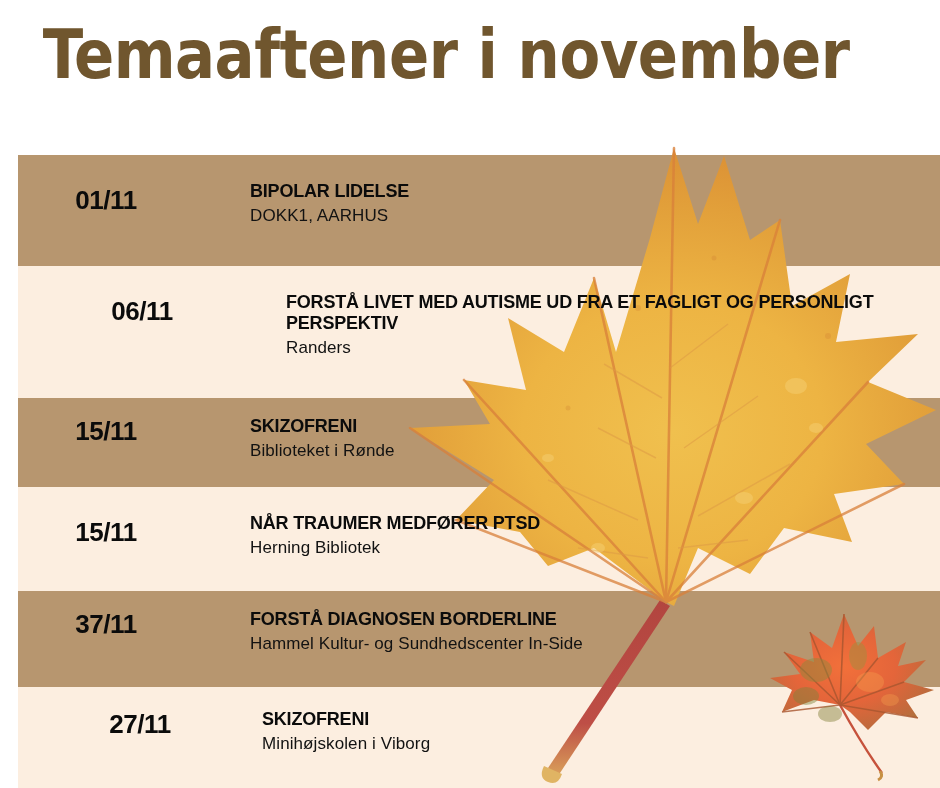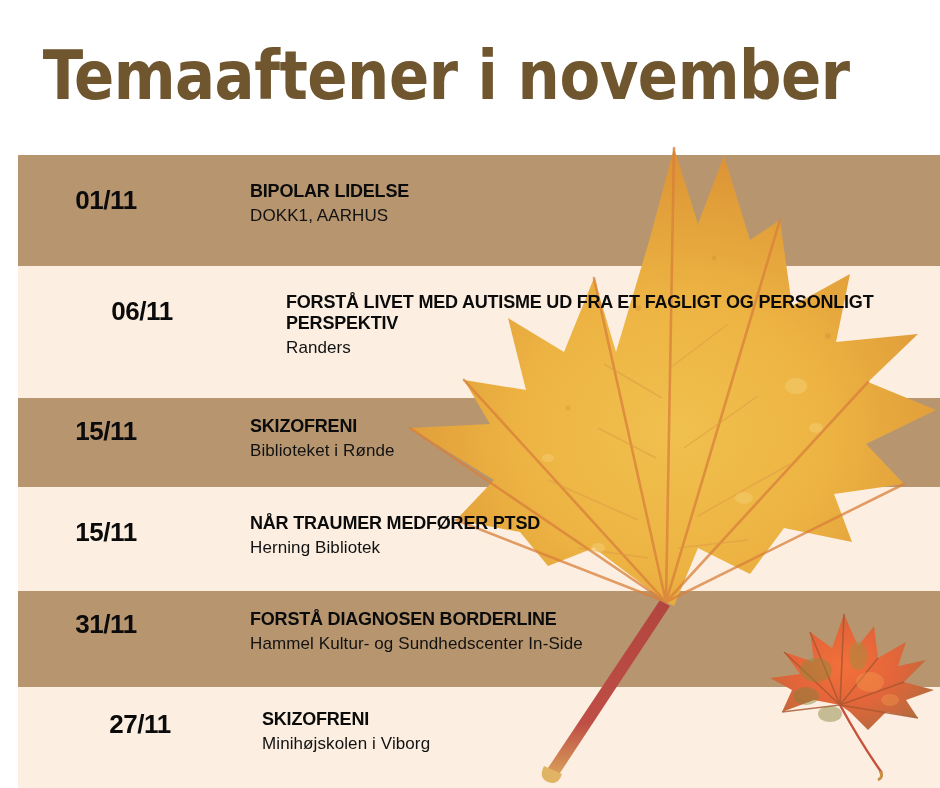--- a/index.html
+++ b/index.html
@@ -13,21 +13,21 @@
     position:relative;
     width:940px;height:788px;
     background:#FFFFFF;
     overflow:hidden;
   }
 
   
   .title-area{
     position:absolute;left:0;top:0;width:940px;height:110px;
     background:#FFFFFF;
-    display:flex;align-items:flex-end;
+    display:flex;align-items:center;
   }
   .title{
     margin:0;padding:0 0 0 44px;
     font-family:"DejaVu Sans Condensed","Liberation Sans",sans-serif;
     font-size:68px;
     font-weight:700;
     letter-spacing:-0.5px;
     color:#70562E;
     line-height:1;
     white-space:nowrap;
@@ -148,21 +148,21 @@
 
     <div class="row cream" id="row-3">
       <div class="date over-text">15/11</div>
       <div class="info over-text">
         <div class="ev-title">NÅR TRAUMER MEDFØRER PTSD</div>
         <div class="ev-loc">Herning Bibliotek</div>
       </div>
     </div>
 
     <div class="row tan" id="row-4">
-      <div class="date over-text">31/11</div>
+      <div class="date over-text">37/11</div>
       <div class="info over-text">
         <div class="ev-title">FORSTÅ DIAGNOSEN BORDERLINE</div>
         <div class="ev-loc">Hammel Kultur- og Sundhedscenter In-Side</div>
       </div>
     </div>
 
     <div class="row cream" id="row-5">
       <div class="date over-text">27/11</div>
       <div class="info over-text">
         <div class="ev-title">SKIZOFRENI</div>

